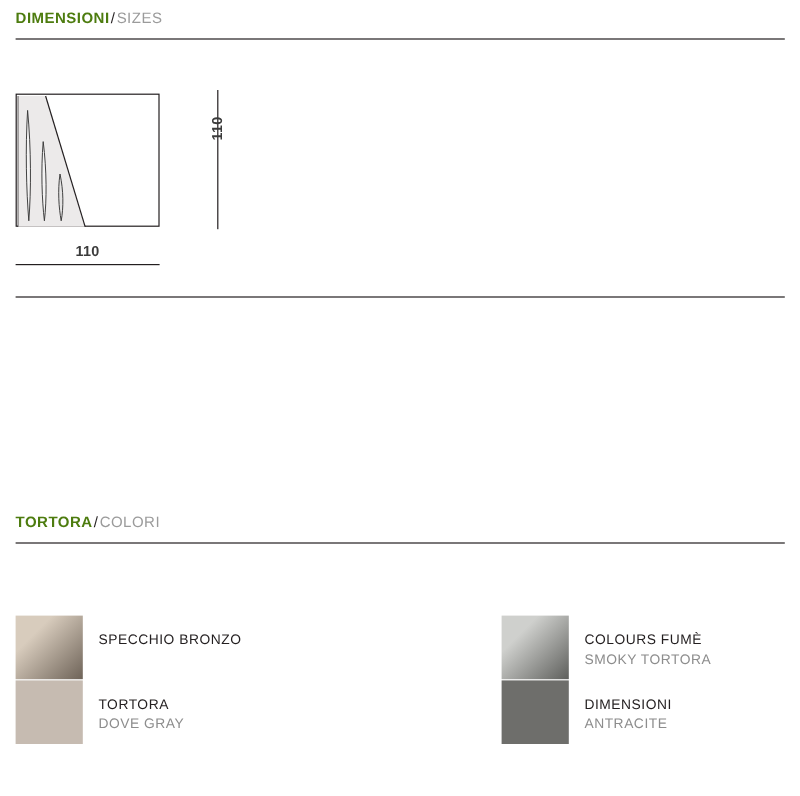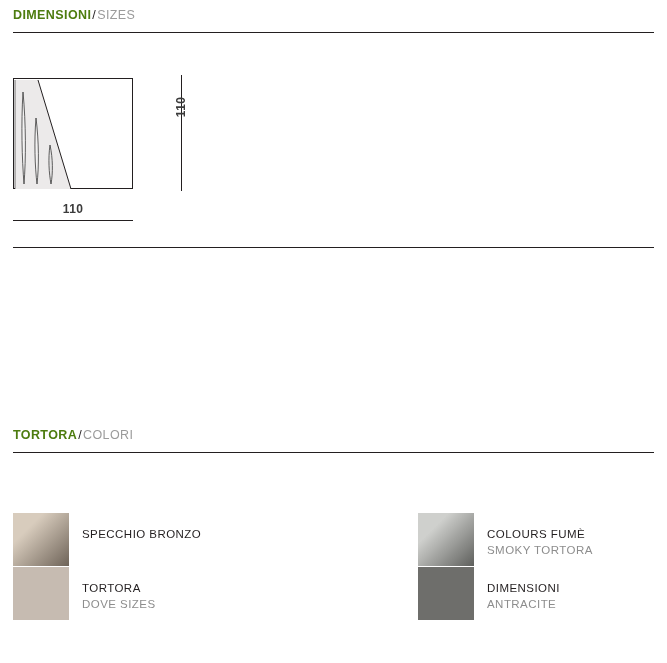--- a/index.html
+++ b/index.html
@@ -214,21 +214,21 @@
     <div class="swatch top" id="sw-l-0" style="background: linear-gradient(135deg, rgb(216, 204, 189) 0%, rgb(216, 204, 189) 28%, rgb(110, 99, 88) 100%);"></div>
     <div class="swatch bottom" id="sw-l-1" style="background: rgb(198, 187, 177);"></div>
   </div>
 
   <div class="swatch-label top">
     <div class="name-it">SPECCHIO BRONZO</div>
   </div>
 
   <div class="swatch-label bottom">
     <div class="name-it">TORTORA</div>
-    <div class="name-en">DOVE SIZES</div>
+    <div class="name-en">DOVE GRAY</div>
   </div>
 </div>
 
 <div class="swatch-group right">
   <div class="swatch-stack">
     <div class="swatch top" id="sw-r-0" style="background: linear-gradient(135deg, rgb(207, 208, 205) 0%, rgb(207, 208, 205) 28%, rgb(94, 95, 92) 100%);"></div>
     <div class="swatch bottom" id="sw-r-1" style="background: rgb(110, 110, 107);"></div>
   </div>
 
   <div class="swatch-label top">

